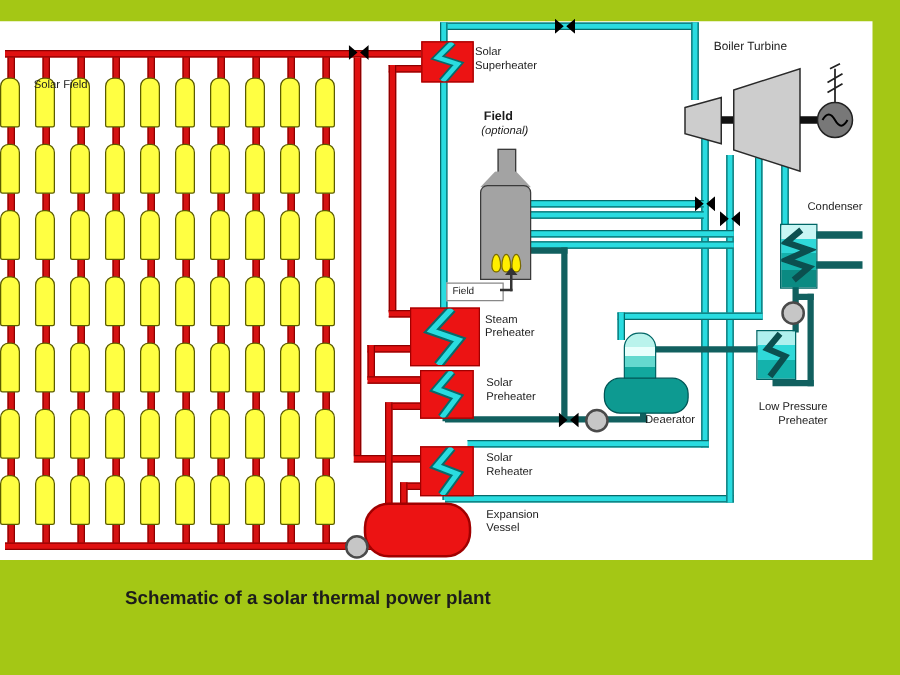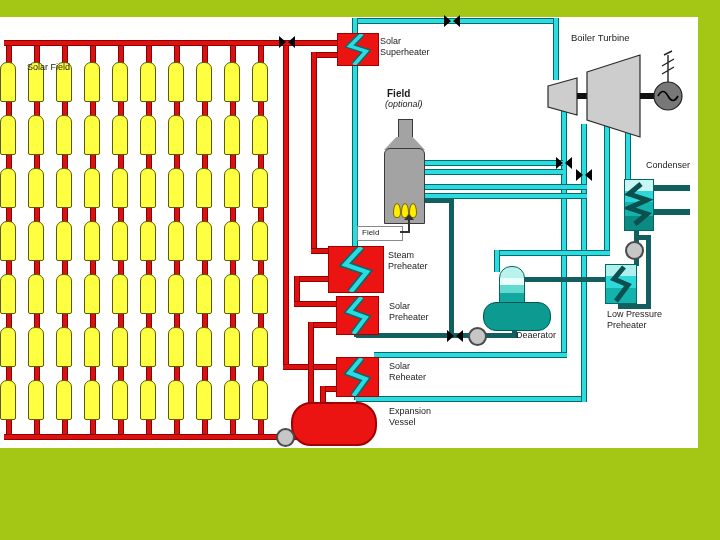--- a/index.html
+++ b/index.html
@@ -232,21 +232,21 @@
         <polyline points="16,4 4,14 22,20 4,28 22,34 10,44" fill="none" stroke="#0b4f4f" stroke-width="5"></polyline>
         </svg>
     </div>
     <div class="lbl" style="left:646px;top:143px;">Condenser</div>
 
     <div class="abs" style="left:605px;top:247px;width:30px;height:38px;border:1px solid #066;background:linear-gradient(180deg,#aff0ee 0 30%,#2fd8d8 30% 60%,#14b2ac 60%);">
       <svg width="30" height="38" viewBox="0 0 30 38" style="display:block">
         <polyline points="18,2 8,14 22,20 10,36" fill="none" stroke="#0b4f4f" stroke-width="5"></polyline>
         </svg>
     </div>
-    <div class="lbl" style="left:607px;top:292px;">Low Pressure
+    <div class="lbl" style="left:607px;top:303px;text-align:right;">Low Pressure
 Preheater</div>
 
     <div class="abs" style="left:499px;top:249px;width:24px;height:44px;border:1px solid #066;border-radius:12px 12px 0 0;background:linear-gradient(180deg,#b9f3ec 0 25%,#e8fffc 25% 40%,#64d9cf 40% 60%,#12a89e 60%);"></div>
     <div class="abs" style="left:483px;top:285px;width:66px;height:27px;border:1px solid #055;border-radius:13px;background:#0d9a91;"></div>
     <div class="lbl" style="left:516px;top:313px;">Deaerator</div>
 
     <div class="vessel" style="left:291px;top:385px;width:82px;height:40px;"></div>
     <div class="lbl" style="left:389px;top:389px;">Expansion
 Vessel</div>
 
@@ -265,13 +265,14 @@
       </svg>
     <svg class="abs" style="left:576px;top:152px;" width="16" height="12" viewBox="0 0 16 12">
         <path d="M0,0 L7,6 L0,12 Z M16,0 L9,6 L16,12 Z" fill="#000"></path>
       </svg>
     <svg class="abs" style="left:447px;top:313px;" width="16" height="12" viewBox="0 0 16 12">
         <path d="M0,0 L7,6 L0,12 Z M16,0 L9,6 L16,12 Z" fill="#000"></path>
       </svg>
 
   </div>
 
+  <div class="caption">Schematic of a solar thermal power plant</div>
 </div>
 
 </body></html>

